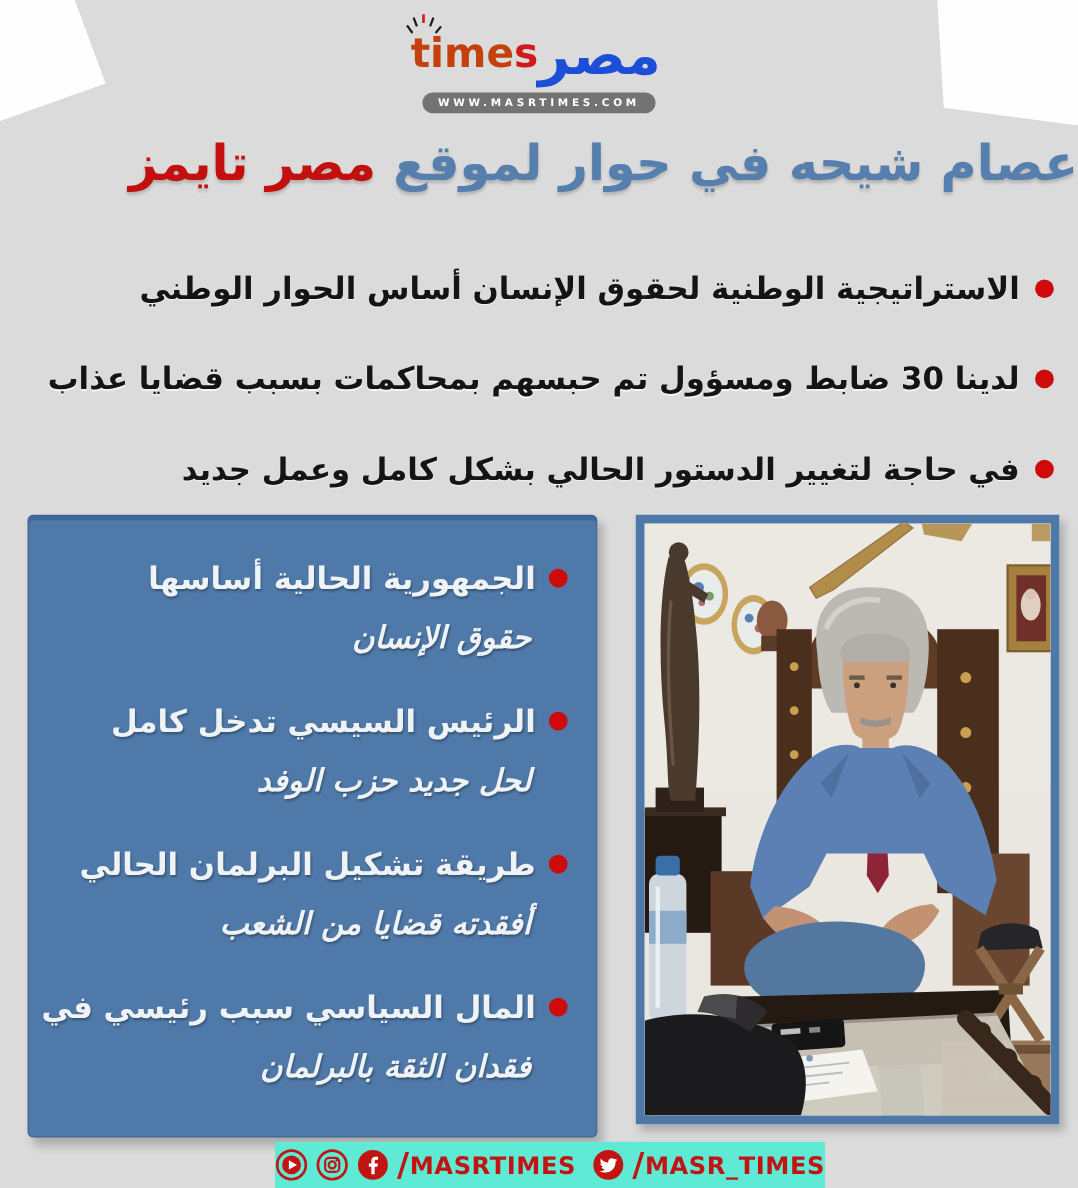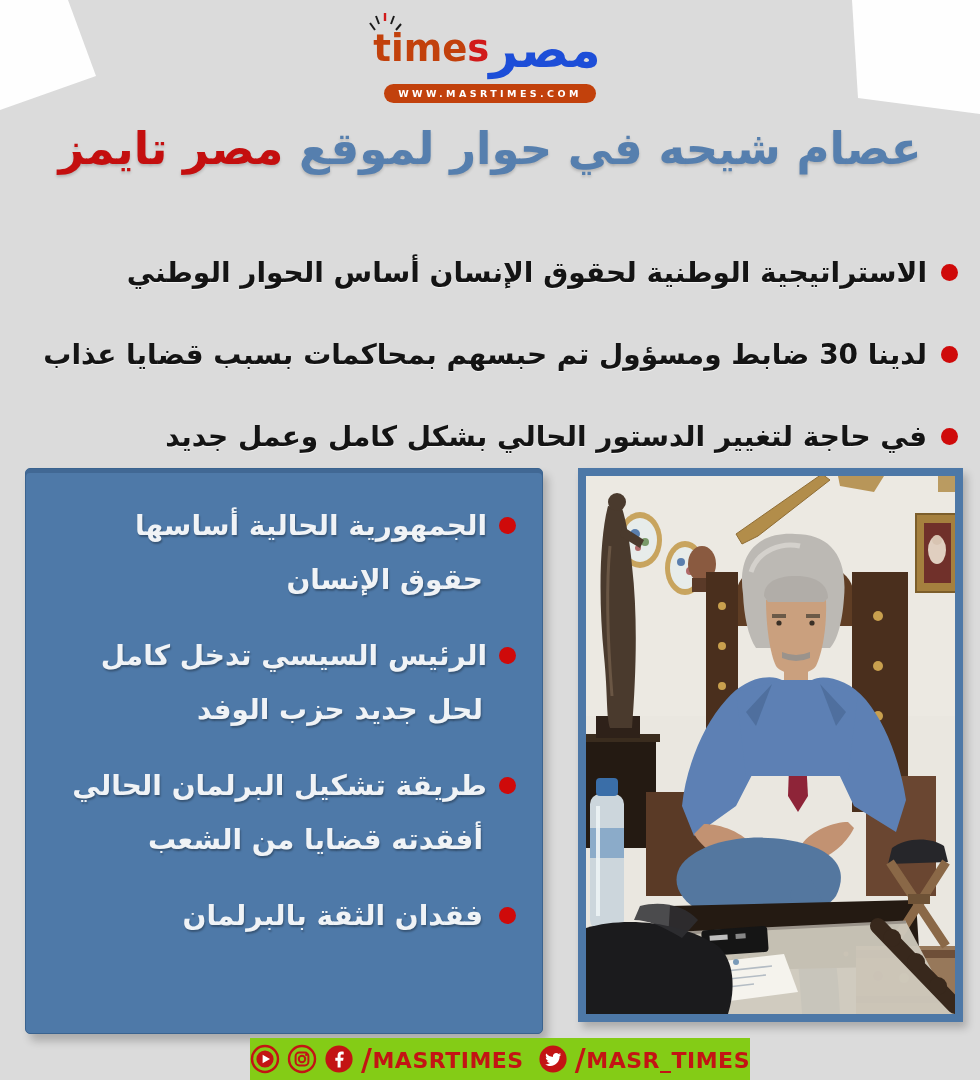--- a/index.html
+++ b/index.html
@@ -13,54 +13,54 @@
   .decor-tr{left:848px;top:0;width:132px;height:120px;
     clip-path:polygon(4px 0,132px 0,132px 114px,10px 98px);}
 
   
   .logo{position:absolute;left:0;top:18px;width:980px;text-align:center;}
   .logo-row{position:relative;display:inline-block;height:62px;line-height:62px;white-space:nowrap;}
   .logo-latin{font-size:37px;font-weight:bold;color:#c2410c;letter-spacing:0px;vertical-align:baseline;}
   .logo-latin-red{font-size:37px;font-weight:bold;color:#d11a1a;}
   .logo-arabic{font-size:50px;font-weight:bold;color:#1d4ed8;margin-right:6px;vertical-align:-6px;}
   .sparkle{position:absolute;left:-4px;top:-8px;}
-  .logo-pill{margin:4px auto 0 auto;width:212px;height:19px;background:#c2410c;border-radius:11px;
+  .logo-pill{margin:4px auto 0 auto;width:212px;height:19px;background:#737373;border-radius:11px;
     color:#ffffff;font-size:9.5px;letter-spacing:3.4px;line-height:19px;text-align:center;font-weight:bold;}
 
   
-  .headline{position:absolute;left:0;top:122px;width:980px;text-align:center;direction:rtl;
+  .headline{position:absolute;left:0;top:122px;width:980px;direction:rtl;
     font-size:45px;font-weight:800;white-space:nowrap;text-shadow:0 2px 3px rgba(0,0,0,0.18);}
   .headline .h-blue{color:#567fae;}
   .headline .h-red{color:#c40f0f;}
 
   
-  .bullets{position:absolute;right:22px;top:244px;width:936px;direction:rtl;}
+  .bullets{position:absolute;right:22px;top:234px;width:936px;direction:rtl;}
   .bullet-row{display:flex;align-items:center;justify-content:flex-start;height:56px;margin-bottom:26px;
     white-space:nowrap;}
   .dot{flex:0 0 auto;width:17px;height:17px;border-radius:50%;background:#cf0a0a;margin-left:14px;}
   .bullet-text{color:#141414;font-size:28px;font-weight:bold;text-shadow:0 1px 1px rgba(255,255,255,0.7);}
 
   
   .blue-box{position:absolute;left:25px;top:468px;width:518px;height:566px;background:#4e79a8;
     border-radius:5px;border:1px solid #3a638f;box-shadow:5px 7px 9px rgba(0,0,0,0.22),
     inset 0 4px 0 rgba(10,30,60,0.18);box-sizing:border-box;padding:30px 26px 12px 20px;direction:rtl;}
   .box-item{display:flex;align-items:flex-start;margin-bottom:22px;}
   .box-item .dot{margin-top:18px;margin-left:12px;}
   .box-lines{text-align:right;color:#f0f3f6;font-size:28px;font-weight:bold;line-height:54px;
     text-shadow:1px 2px 2px rgba(0,0,0,0.3);}
   .box-lines .l1,.box-lines .l2{display:block;white-space:nowrap;}
-  .box-lines .l2{padding-left:0;padding-right:4px;}
+  .box-lines .l2{padding-left:0;padding-right:4px;font-style:italic;}
 
   
   .photo-frame{position:absolute;left:578px;top:468px;width:385px;height:554px;box-sizing:border-box;
     border:8px solid #4d78a7;background:#eae7e0;box-shadow:4px 6px 8px rgba(0,0,0,0.22);}
   .photo-frame svg{display:block;}
 
   
-  .footer-bar{position:absolute;left:250px;top:1038px;width:500px;height:42px;background:#84cc16;
+  .footer-bar{position:absolute;left:250px;top:1038px;width:500px;height:42px;background:#5eead4;
     display:flex;align-items:center;justify-content:center;gap:7px;}
   .footer-bar .icon{flex:0 0 auto;display:block;}
   .handle{color:#c31414;font-weight:bold;font-size:22px;letter-spacing:0.5px;white-space:nowrap;}
   .handle .slash{font-size:30px;vertical-align:-2px;font-weight:bold;}
   .gap{width:10px;}
 </style>
 </head>
 <body>
 
 <div class="canvas">
@@ -122,20 +122,21 @@
     <div class="box-item">
       <span class="dot"></span>
       <div class="box-lines">
         <span class="l1">طريقة تشكيل البرلمان الحالي</span>
         <span class="l2">أفقدته قضايا من الشعب</span>
       </div>
     </div>
     <div class="box-item">
       <span class="dot"></span>
       <div class="box-lines">
+        <span class="l1">المال السياسي سبب رئيسي في</span>
         <span class="l2">فقدان الثقة بالبرلمان</span>
       </div>
     </div>
   </div>
 
   <div class="photo-frame">
     <svg width="369" height="538" viewBox="0 0 369 538">
 
       <rect width="369" height="538" fill="#eae7e0"></rect>
       <rect x="0" y="0" width="369" height="240" fill="#ece9e2"></rect>

